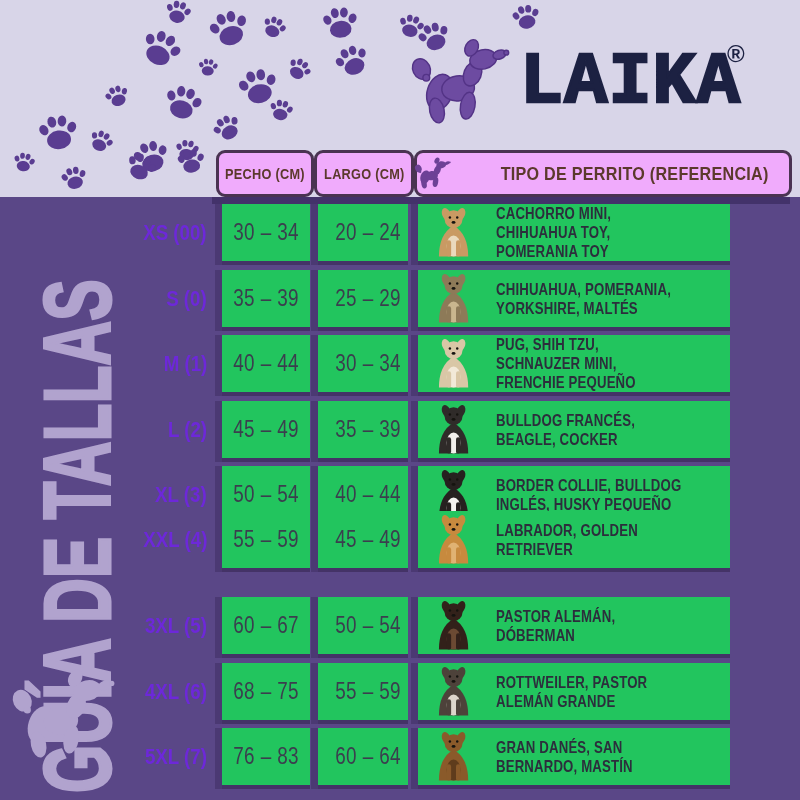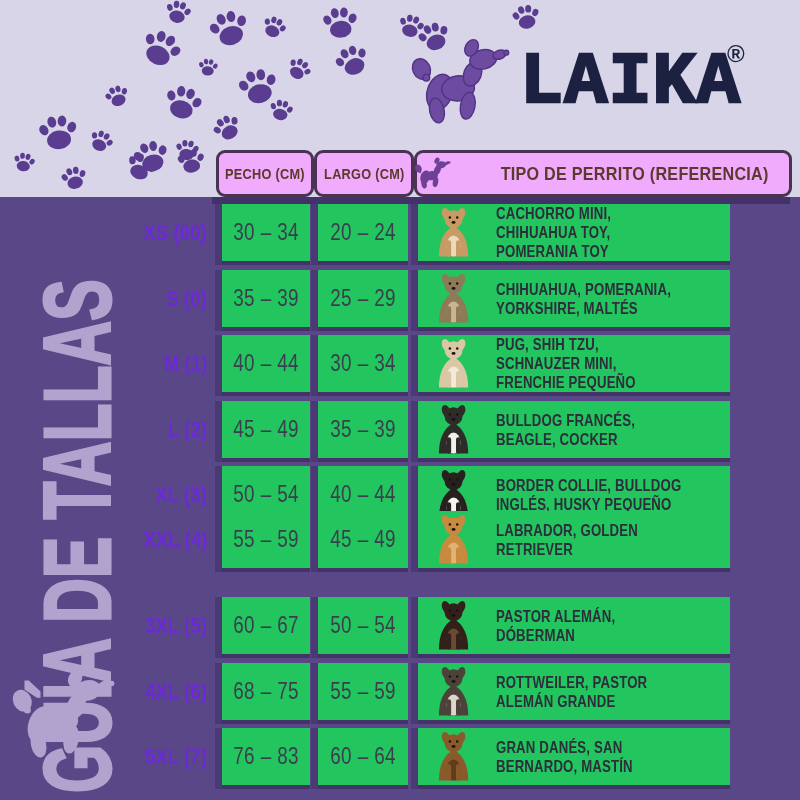--- a/index.html
+++ b/index.html
@@ -34,21 +34,21 @@
 
   
   .row{position:absolute;left:0;width:800px;height:57px;}
   .size-label{position:absolute;left:55px;width:152px;height:57px;line-height:57px;
               text-align:right;font-weight:bold;color:#6d28d9;font-size:22px;}
   .size-label .t{display:inline-block;transform:scaleX(0.85);transform-origin:100% 50%;white-space:nowrap;}
   .cell{position:absolute;top:0;height:57px;background:#22c55e;
         border-bottom:4px solid #443367;box-shadow:-7px 0 0 #4b3973;
         display:flex;align-items:center;}
   .c1{left:222px;width:88px;justify-content:center;}
-  .c2{left:318px;width:90px;justify-content:center;}
+  .c2{left:318px;width:90px;justify-content:flex-end;}
   .c3{left:418px;width:312px;}
   .meas{display:inline-block;transform:scaleX(0.82);font-size:23px;color:#3b3e4e;
         letter-spacing:0.5px;white-space:nowrap;}
   .dogpic{width:52px;height:52px;margin-left:12px;flex:none;}
   .desc{width:352px;margin-left:14px;transform:scaleX(0.8);transform-origin:0 50%;
         font-size:16.5px;font-weight:bold;line-height:1.15;color:#2c2e3c;letter-spacing:0.2px;}
 </style>
 </head>
 <body>
 

